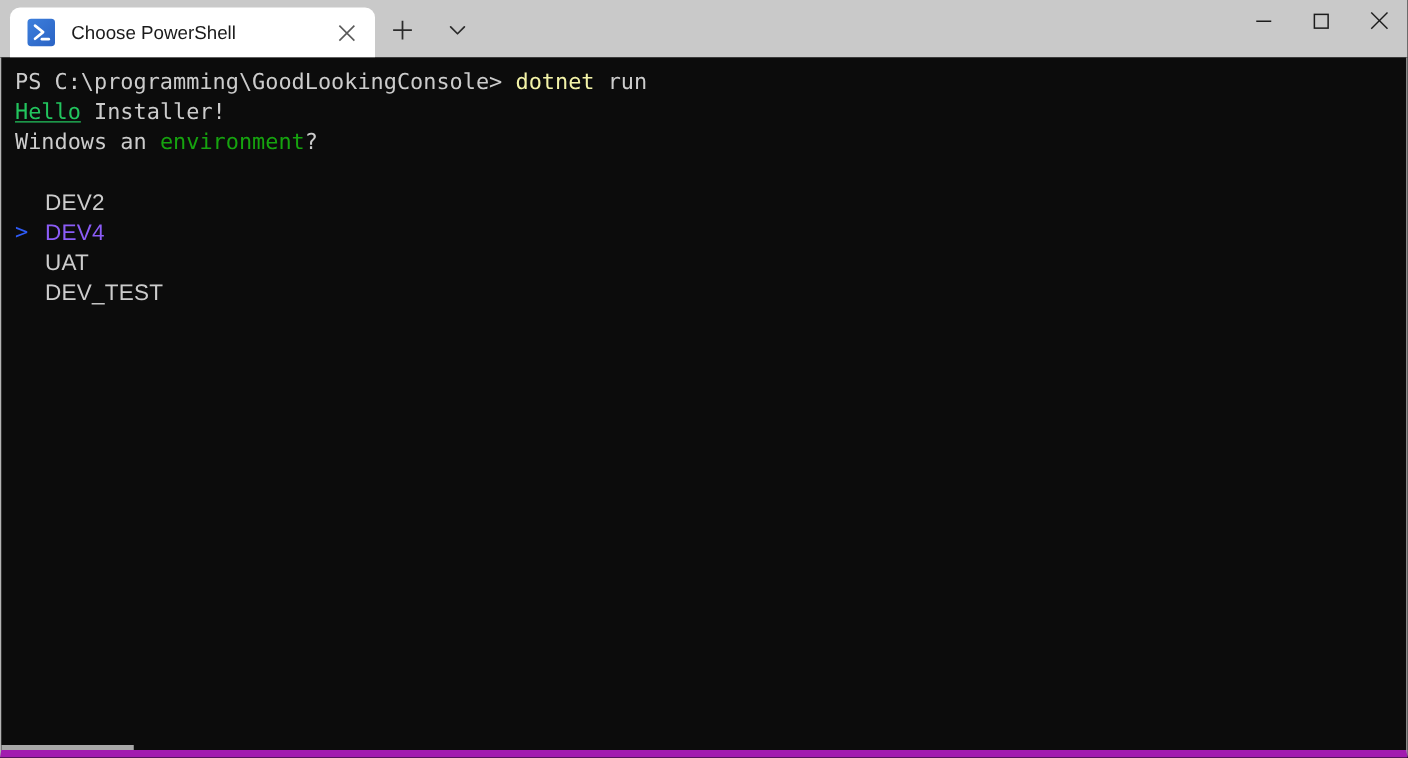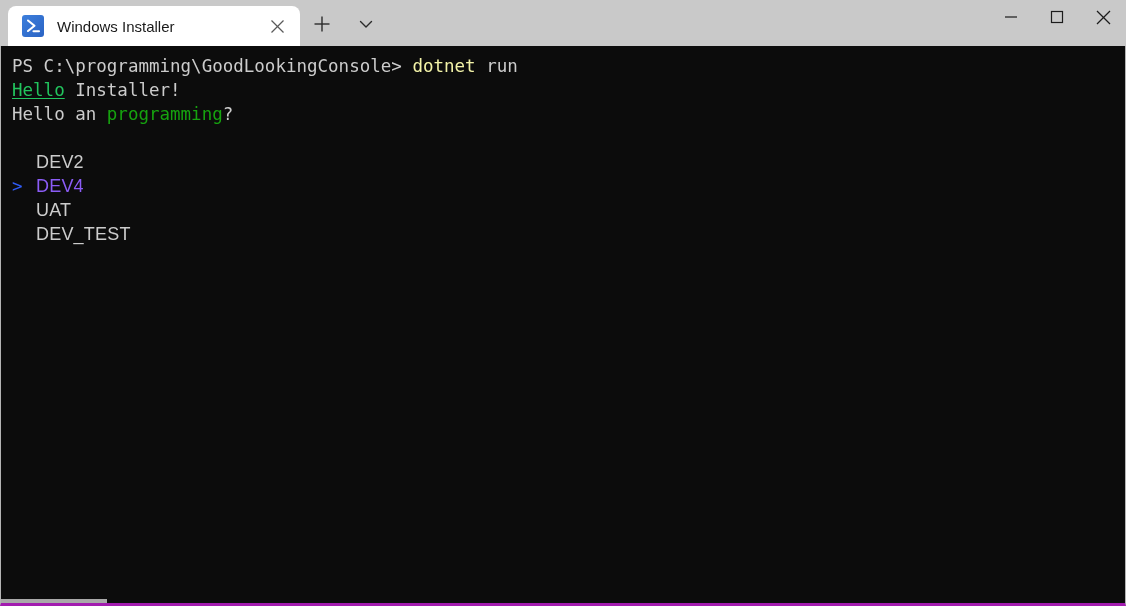--- a/index.html
+++ b/index.html
@@ -113,21 +113,21 @@
     color: #1c1c1c;
   }
 
   
   .terminal {
     position: relative;
     flex: 1 1 auto;
     background: #0c0c0c;
     border-left: 1px solid #b4b4b4;
     border-right: 1px solid #b4b4b4;
-    border-bottom: 3px solid #a21caf;
+    border-bottom: 6px solid #a21caf;
     box-sizing: border-box;
     overflow: hidden;
   }
 
   .screen {
     position: absolute;
     left: 0;
     top: 0;
     right: 0;
     bottom: 0;
@@ -186,21 +186,21 @@
 
     <div class="tabstrip">
 
       <div class="tab">
         <span class="ps-icon">
           <svg width="22" height="22" viewBox="0 0 22 22">
             <path d="M6 5.5 L12.5 10.7 L6 16" fill="none" stroke="#ffffff" stroke-width="2.1" stroke-linecap="round" stroke-linejoin="round"></path>
             <line x1="11.5" y1="16.3" x2="17" y2="16.3" stroke="#ffffff" stroke-width="2.1" stroke-linecap="round"></line>
           </svg>
         </span>
-        <span class="tab-title">Windows Installer</span>
+        <span class="tab-title">Choose PowerShell</span>
         <span class="tab-close">
           <svg width="15" height="15" viewBox="0 0 15 15">
             <line x1="1.5" y1="1.5" x2="13.5" y2="13.5" stroke="#5a5a5a" stroke-width="1.3"></line>
             <line x1="13.5" y1="1.5" x2="1.5" y2="13.5" stroke="#5a5a5a" stroke-width="1.3"></line>
           </svg>
         </span>
       </div>
 
       <div class="tabbar-btn">
         <span>
@@ -250,21 +250,21 @@
 
   </div>
 
   <div class="terminal">
     <div class="screen">
 
       <div class="line"><span class="seg-white">PS C:\programming\GoodLookingConsole&gt; </span><span class="seg-yellow">dotnet</span><span class="seg-white"> run</span></div>
 
       <div class="line"><span class="seg-red">Hello</span><span class="seg-white"> Installer!</span></div>
 
-      <div class="line"><span class="seg-white">Hello an </span><span class="seg-green">programming</span><span class="seg-white">?</span></div>
+      <div class="line"><span class="seg-white">Windows an </span><span class="seg-green">environment</span><span class="seg-white">?</span></div>
 
       <div class="line blank"></div>
 
       <div class="menu">
 
         <div class="menu-row">
           <span class="menu-marker"></span>
           <span class="menu-label">DEV2</span>
         </div>
 

